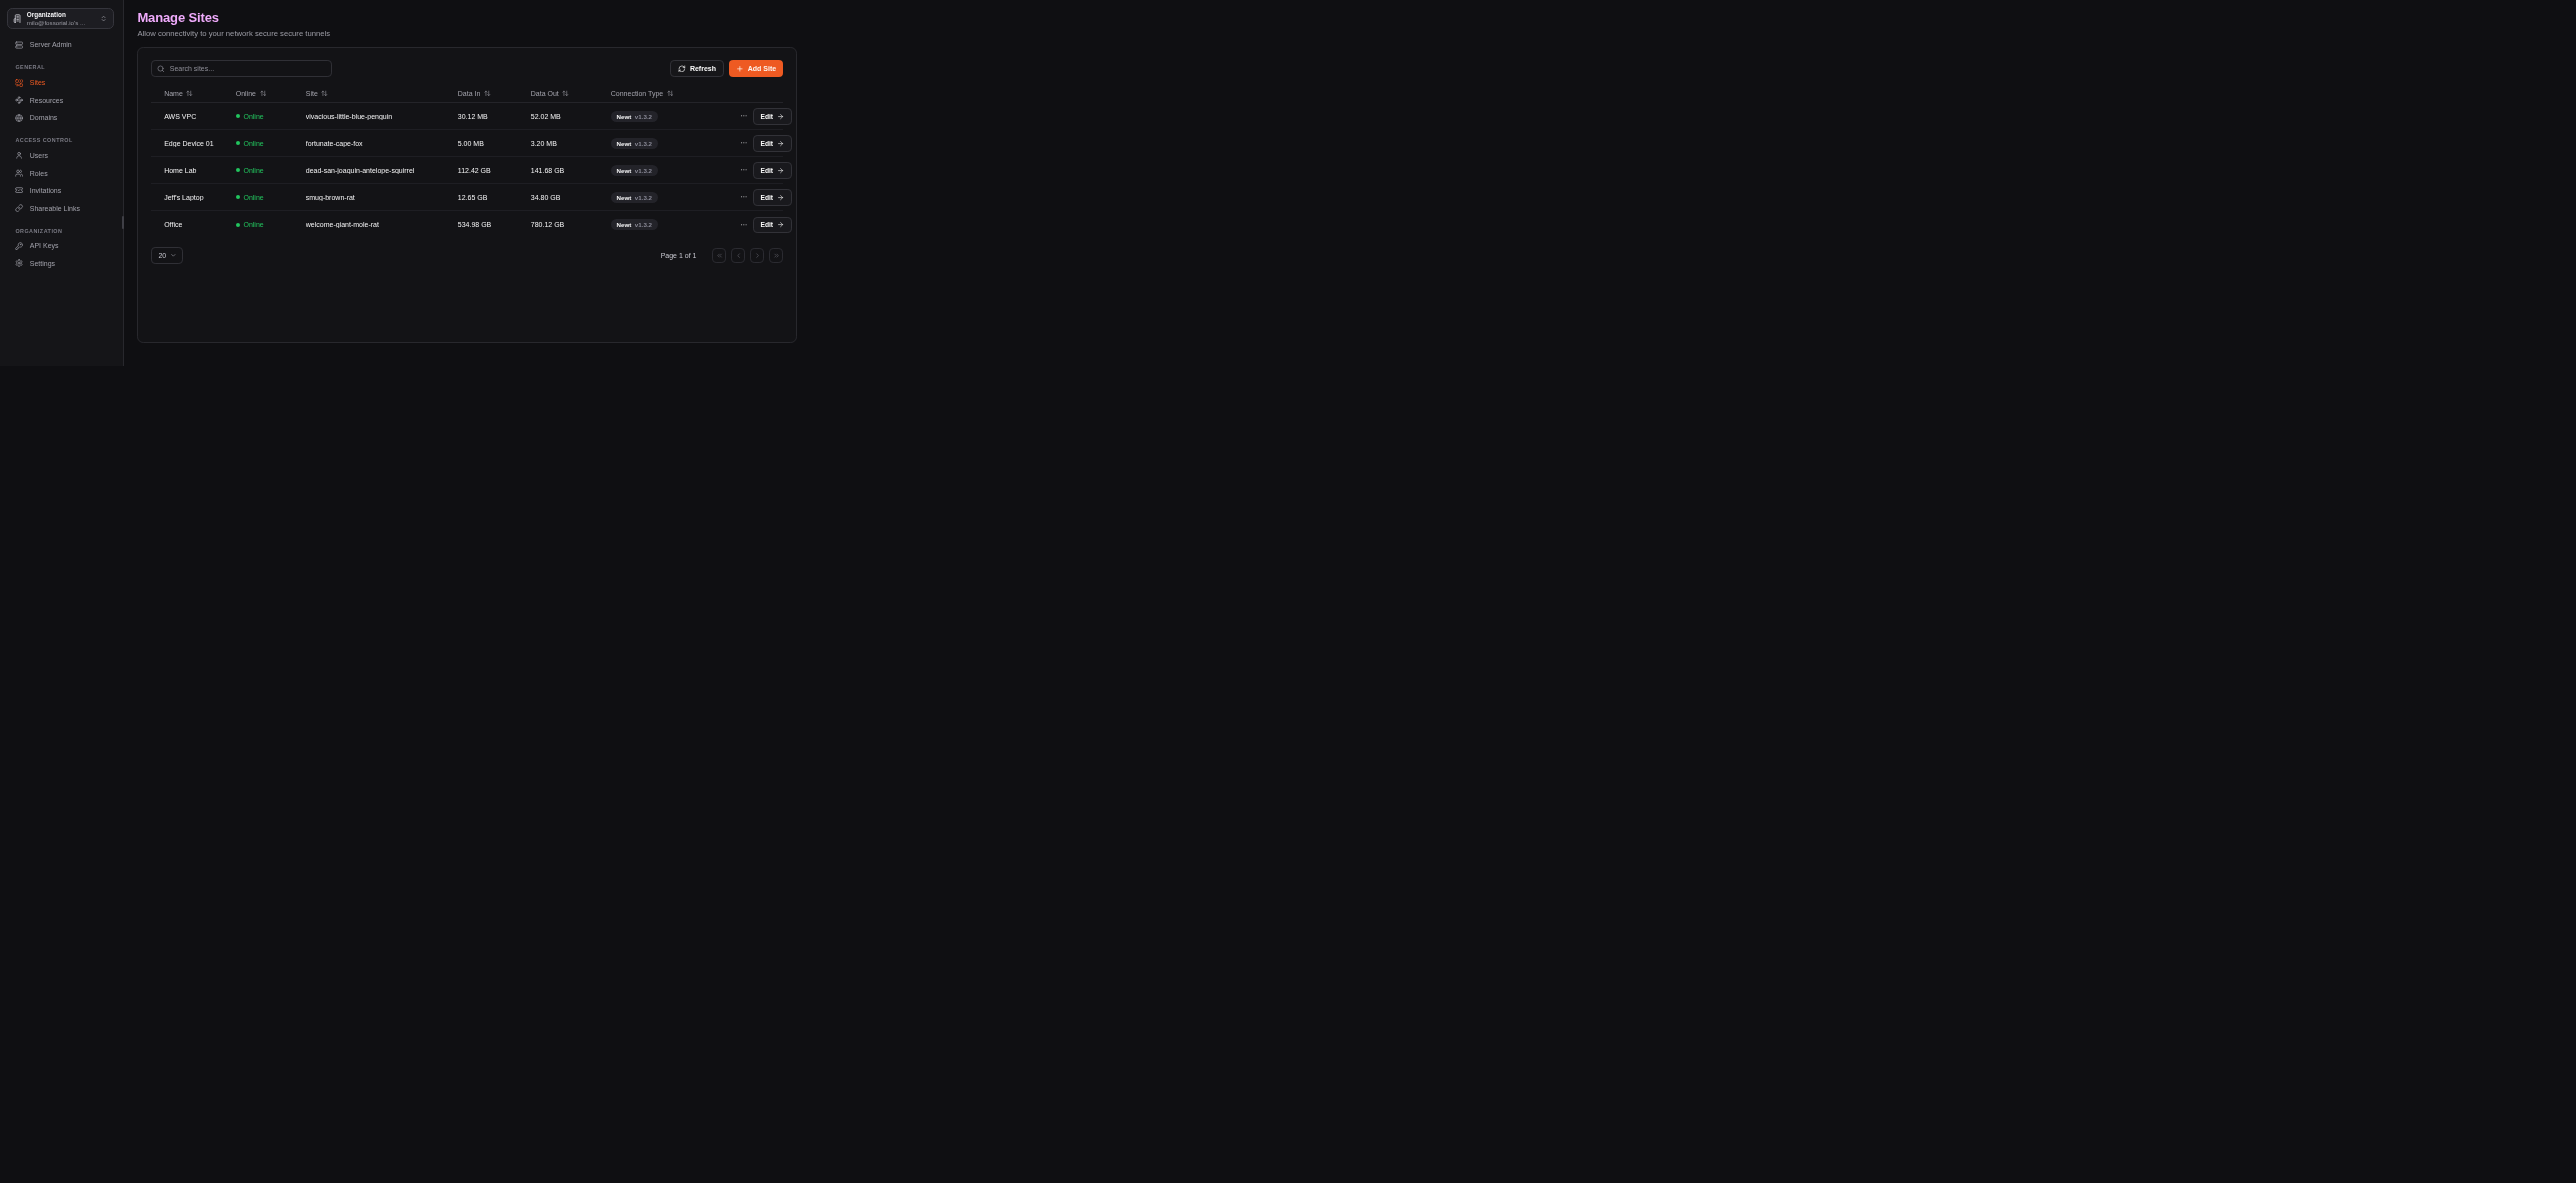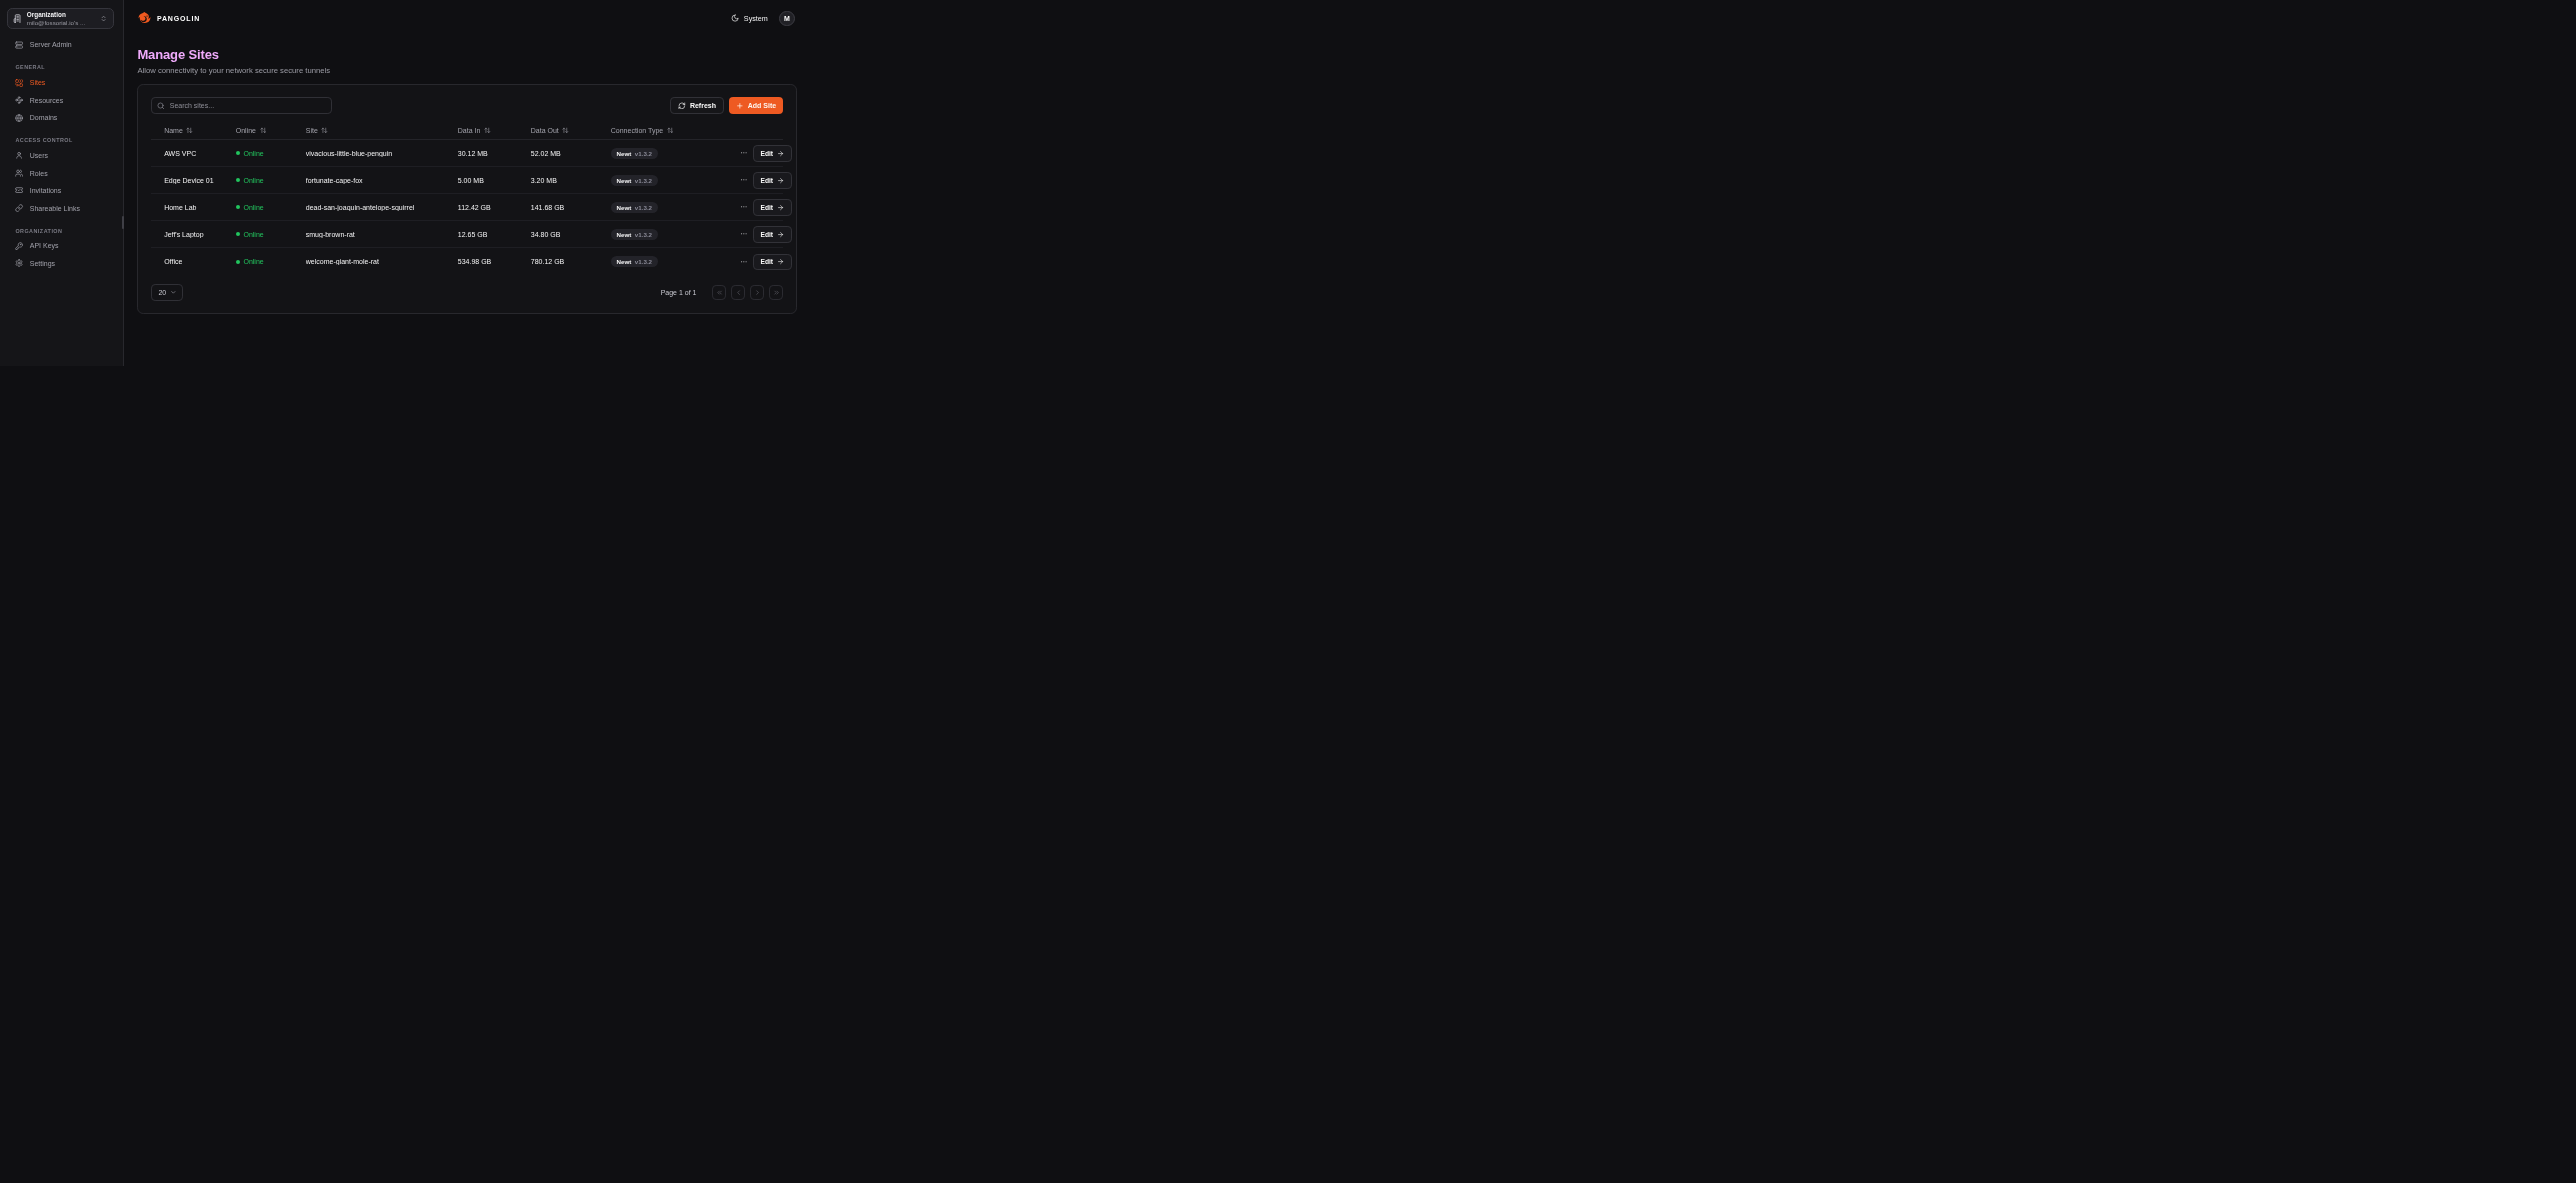--- a/index.html
+++ b/index.html
@@ -77,21 +77,21 @@
     background:#212126; border:0.5px solid #3c3c43;
     display:flex; align-items:center; justify-content:center;
     font-size:7px; font-weight:700; color:#fff; cursor:pointer;
   }
 
   .page-head{ padding:10.3px 13.4px 0 13.4px; }
   .page-title{ font-size:13px; font-weight:700; color:#f0abfc; letter-spacing:-.01em; }
   .page-subtitle{ margin-top:3.6px; font-size:7.7px; color:#9c9ca5; }
 
   .card{
-    margin:8.8px 11.3px 0 13.4px; height:230px;
+    margin:8.8px 11.3px 0 13.4px; height:296px;
     background:var(--card-bg);
     border:0.5px solid var(--border); border-radius:6.2px;
     padding:12.4px;
   }
   .toolbar{ display:flex; align-items:center; justify-content:space-between; }
   .search-box{
     width:181px; height:17px; display:flex; align-items:center; gap:4.6px;
     border:0.5px solid #303036; border-radius:4.1px; background:transparent; padding:0 5.7px;
     color:#8f8f98;
   }
@@ -299,43 +299,20 @@
           </svg>
       </span>
       <span>Settings</span>
     </div>
   </nav>
 
   <div class="drag-handle"></div>
 </aside>
 
 <main class="main">
-  <div class="topbar">
-    <div class="brand">
-      <span class="icon">
-        <svg width="15" height="15" viewBox="0 0 48 48">
-          <path fill="#f0591f" d="M24 3c3 4 9 4 12 9 3 5 2 9 0 13 4-1 6-4 7-7 1 8-3 16-11 19-8 3-17 0-21-7-2-3-3-8-1-12-2 1-4 3-5 5 0-6 3-11 8-14 4-2 7-3 11-6z"></path>
-          <path fill="#101013" d="M31 28c-1 5-6 9-11 8-5-1-8-5-8-9 2 3 6 5 9 4 4-1 7-5 6-9-1-3-3-5-6-6 5-1 9 3 10 7 0 2 0 4 0 5z"></path>
-          <circle cx="32" cy="16" r="2" fill="#101013"></circle>
-        </svg>
-      </span>
-      <span class="brand-name">PANGOLIN</span>
-    </div>
-    <div class="top-right">
-      <div class="theme-toggle">
-        <span class="icon">
-          <svg width="8.2" height="8.2" viewBox="0 0 24 24" fill="none" stroke="currentColor" stroke-width="2" stroke-linecap="round" stroke-linejoin="round">
-              <path d="M12 3a6 6 0 0 0 9 9 9 9 0 1 1-9-9Z"></path>
-            </svg>
-        </span>
-        <span>System</span>
-      </div>
-      <div class="avatar">M</div>
-    </div>
-  </div>
 
   <div class="page-head">
     <div class="page-title">Manage Sites</div>
     <div class="page-subtitle">Allow connectivity to your network secure secure tunnels</div>
   </div>
 
   <section class="card">
     <div class="toolbar">
       <div class="search-box">
         <span class="icon">

